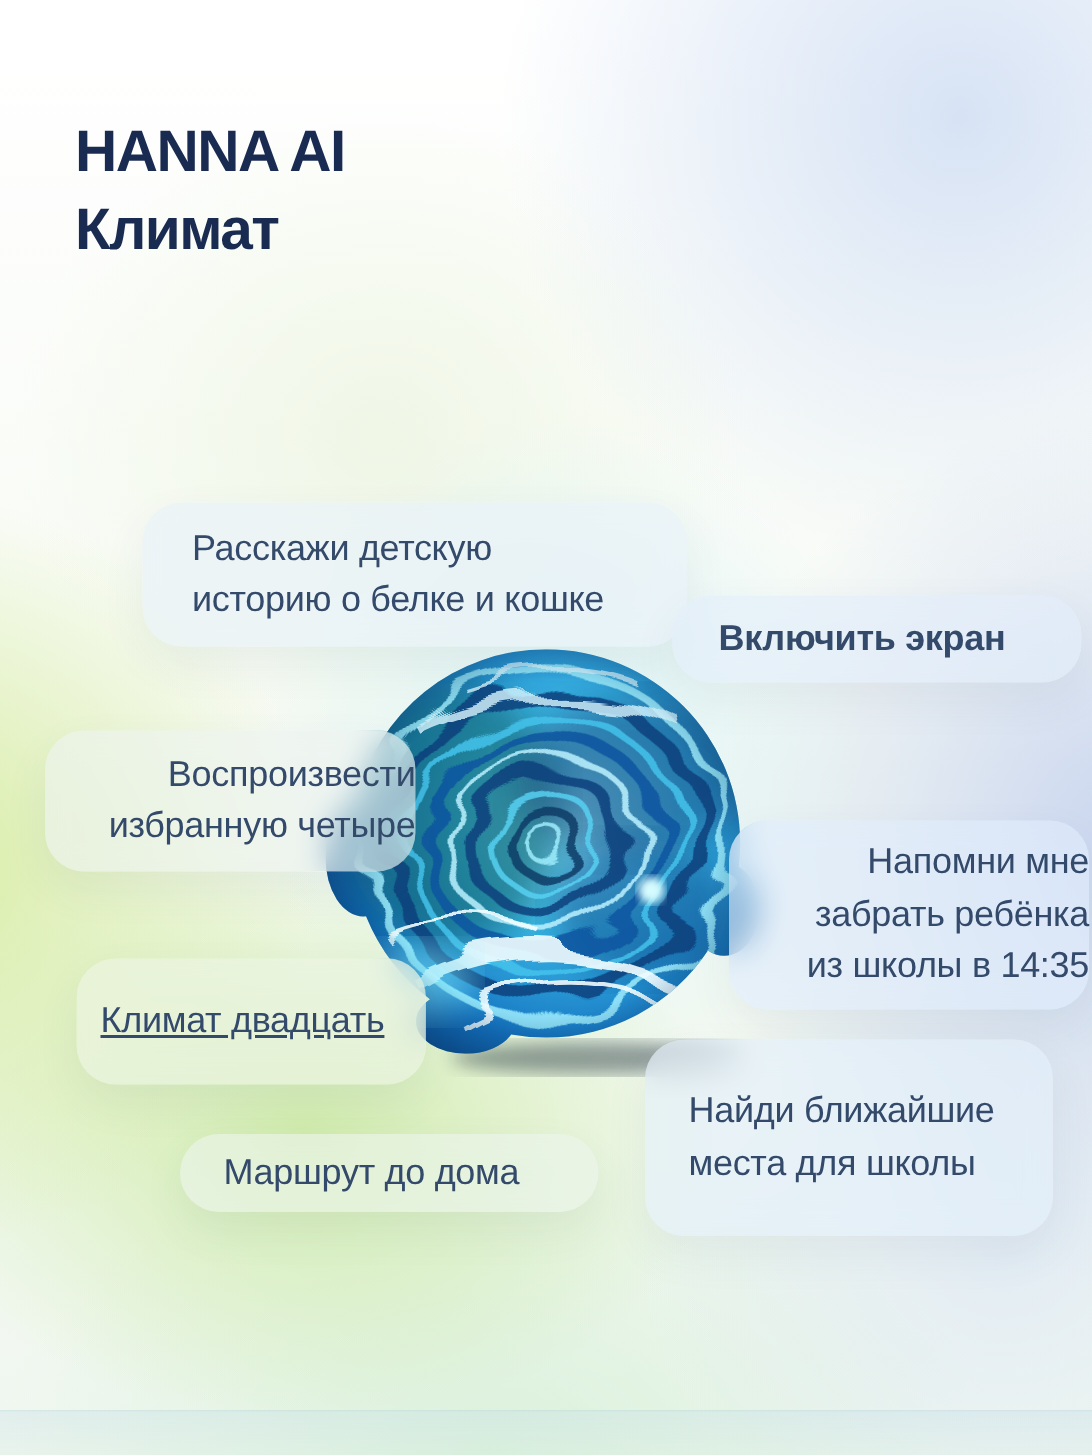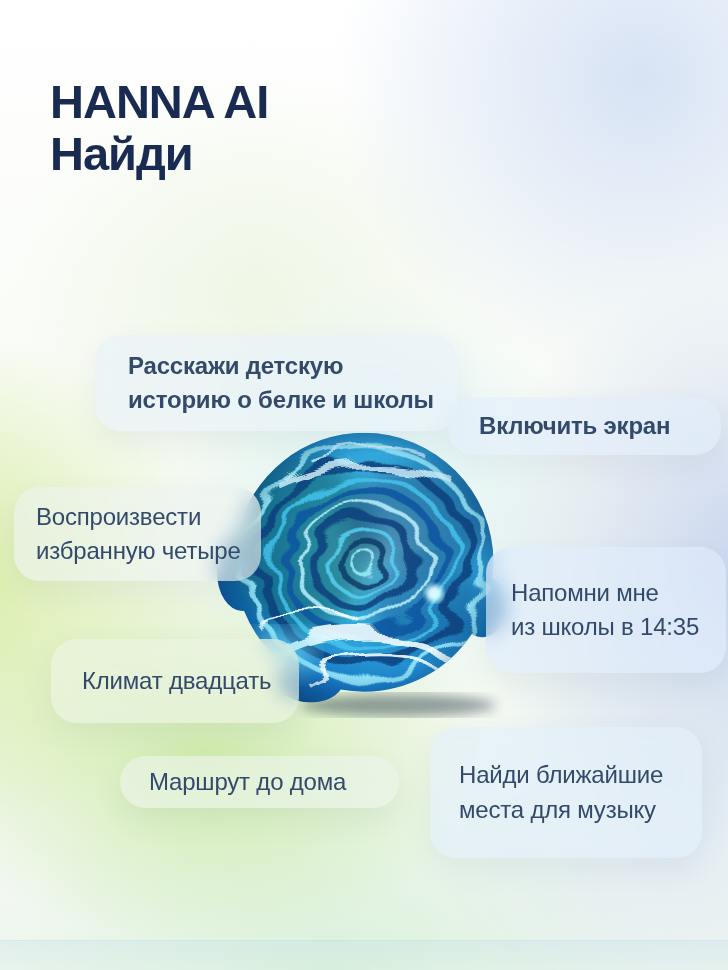--- a/index.html
+++ b/index.html
@@ -18,21 +18,21 @@
       radial-gradient(60% 30% at 45% 100%, rgba(215,240,216,.85), rgba(215,240,216,0) 75%),
       radial-gradient(40% 32% at 52% 52%,  rgba(206,240,247,.65), rgba(206,240,247,0) 72%),
       radial-gradient(45% 30% at 35% 30%,  rgba(235,244,222,.7),  rgba(235,244,222,0) 75%),
       linear-gradient(180deg, #ffffff 0%, #f6faf3 55%, #f0f7f0 100%);
   }
 
   .title-block { position: absolute; left: 50px; top: 76px; z-index: 3; }
   .brand, .sub {
     font-weight: 700;
     color: #1a2b52;
-    font-size: 47px;
+    font-size: 39px;
     line-height: 52px;
     letter-spacing: -1px;
     white-space: nowrap;
   }
 
   .orb { position: absolute; left: 216px; top: 426px; z-index: 1; }
 
   .bubble {
     position: absolute;
     z-index: 2;
@@ -44,45 +44,45 @@
     letter-spacing: -0.2px;
     display: flex;
     flex-direction: column;
     justify-content: center;
     -webkit-backdrop-filter: blur(10px) saturate(1.05);
     backdrop-filter: blur(10px) saturate(1.05);
     box-shadow: 0 12px 30px rgba(50, 80, 120, 0.07);
   }
   .bline { white-space: nowrap; }
 
-  .b1 { left:  95px; top: 335px; width: 330px; height:  96px; padding-left: 33px; background: rgba(232,241,249,.66); font-weight: bold; }
+  .b1 { left:  95px; top: 335px; width: 330px; height:  96px; padding-left: 33px; background: rgba(232,241,249,.66); }
   .b2 { left: 448px; top: 397px; width: 242px; height:  58px; padding-left: 31px; background: rgba(226,237,250,.62); font-weight: bold; }
-  .b3 { left:  14px; top: 487px; width: 225px; height:  94px; padding-left: 22px; background: rgba(236,242,239,.64); }
-  .b4 { left: 486px; top: 547px; width: 215px; height: 126px; padding-left: 25px; background: rgba(224,236,252,.64); }
-  .b5 { left:  51px; top: 639px; width: 217px; height:  84px; padding-left: 31px; background: rgba(235,243,229,.62); }
+  .b3 { left:  30px; top: 487px; width: 225px; height:  94px; padding-left: 22px; background: rgba(236,242,239,.64); align-items: flex-end; }
+  .b4 { left: 486px; top: 547px; width: 215px; height: 126px; padding-left: 25px; background: rgba(224,236,252,.64); align-items: flex-end; }
+  .b5 { left:  51px; top: 639px; width: 217px; height:  84px; padding-left: 16px; background: rgba(235,243,229,.62); text-decoration: underline; }
   .b6 { left: 120px; top: 756px; width: 250px; height:  52px; padding-left: 29px; background: rgba(236,244,237,.62); }
-  .b7 { left: 430px; top: 727px; width: 243px; height: 131px; padding-left: 29px; background: rgba(227,239,250,.64); }
+  .b7 { left: 430px; top: 693px; width: 243px; height: 131px; padding-left: 29px; background: rgba(227,239,250,.64); }
 
   .bottom-band {
     position: absolute;
     left: 0; top: 940px;
     width: 728px; height: 30px;
     z-index: 0;
     border-top: 1px solid rgba(165, 200, 215, 0.28);
     background: linear-gradient(180deg, rgba(196,222,231,.35), rgba(208,232,224,.22));
   }
 </style>
 </head>
 <body>
 
 <div class="frame">
 
   <div class="title-block">
     <div class="brand">HANNA AI</div>
-    <div class="sub">Найди</div>
+    <div class="sub">Климат</div>
   </div>
 
   <div class="orb">
     <svg width="296" height="292" viewBox="0 0 300 300" aria-hidden="true">
       <defs>
         <radialGradient id="core" cx="56%" cy="42%" r="66%">
           <stop offset="0%" stop-color="#8fe3f7"></stop>
           <stop offset="35%" stop-color="#3cb8e6"></stop>
           <stop offset="70%" stop-color="#1372c0"></stop>
           <stop offset="100%" stop-color="#0a4a92"></stop>
@@ -147,45 +147,46 @@
         <circle cx="222" cy="172" r="9" fill="#d6fbff" filter="url(#blur3)"></circle>
         <ellipse cx="60" cy="235" rx="40" ry="26" fill="#7fe9fb" opacity="0.55" filter="url(#blur12)"></ellipse>
 
         <rect x="-20" y="-20" width="340" height="340" fill="url(#edgeglow)"></rect>
       </g>
     </svg>
   </div>
 
   <div class="bubble b1">
     <div class="bline">Расскажи детскую</div>
-    <div class="bline">историю о белке и школы</div>
+    <div class="bline">историю о белке и кошке</div>
   </div>
 
   <div class="bubble b2">
     <div class="bline">Включить экран</div>
   </div>
 
   <div class="bubble b3">
     <div class="bline">Воспроизвести</div>
     <div class="bline">избранную четыре</div>
   </div>
 
   <div class="bubble b4">
     <div class="bline">Напомни мне</div>
+    <div class="bline">забрать ребёнка</div>
     <div class="bline">из школы в 14:35</div>
   </div>
 
   <div class="bubble b5">
     <div class="bline">Климат двадцать</div>
   </div>
 
   <div class="bubble b6">
     <div class="bline">Маршрут до дома</div>
   </div>
 
   <div class="bubble b7">
     <div class="bline">Найди ближайшие</div>
-    <div class="bline">места для музыку</div>
+    <div class="bline">места для школы</div>
   </div>
 
   <div class="bottom-band"></div>
 
 </div>
 
 </body></html>

